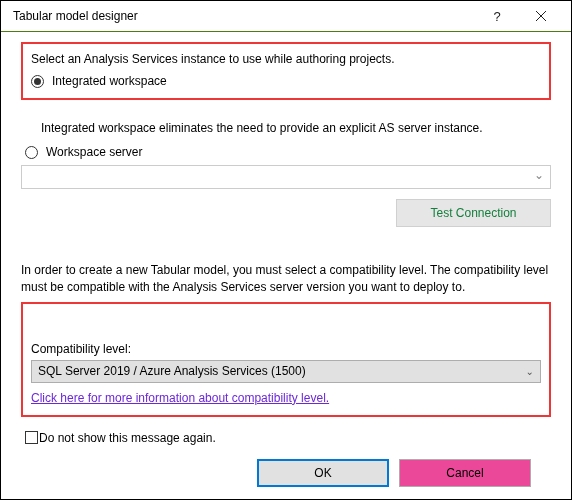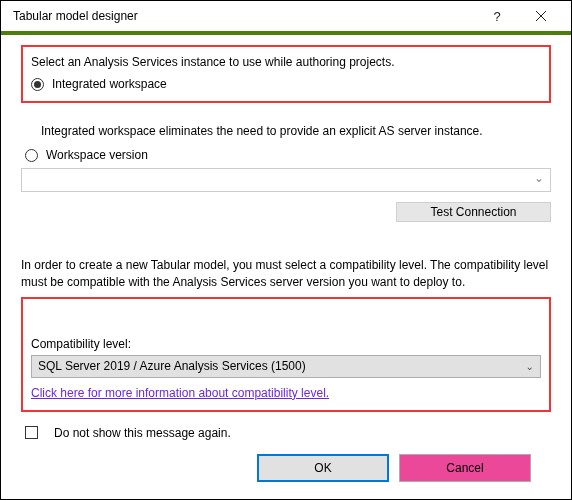--- a/index.html
+++ b/index.html
@@ -17,21 +17,21 @@
       border: 1px solid #000;
       display: flex;
       flex-direction: column;
       background: #fff;
     }
     .titlebar {
       display: flex;
       align-items: center;
       height: 34px;
       padding: 0 8px 0 12px;
-      border-bottom: 4px solid #4d7c0f;
+      border-bottom: 1px solid #4d7c0f;
     }
     .titlebar .title {
       flex: 1;
       font-size: 12px;
     }
     .titlebar .win-btn {
       width: 44px;
       height: 30px;
       display: flex;
       align-items: center;
@@ -96,24 +96,24 @@
       color: #888;
       font-size: 12px;
     }
     .test-row {
       display: flex;
       justify-content: flex-end;
       margin-top: 10px;
     }
     .test-btn {
       width: 155px;
-      height: 20px;
+      height: 28px;
       border: 1px solid #d0d0d0;
       background: #e6e6e6;
-      color: #000000;
+      color: #15803d;
       font-size: 12px;
       display: flex;
       align-items: center;
       justify-content: center;
     }
     .compat-text {
       margin-top: 35px;
       line-height: 1.4;
     }
     .compat-box {
@@ -143,21 +143,21 @@
     }
     .link {
       color: #6d28d9;
       text-decoration: underline;
       margin-top: 8px;
       display: inline-block;
     }
     .checkbox-row {
       display: flex;
       align-items: center;
-      gap: 16px;
+      gap: 1px;
       margin-top: 14px;
       margin-left: 4px;
     }
     .checkbox {
       width: 13px;
       height: 13px;
       border: 1px solid #333;
       background: #fff;
     }
     .footer {
@@ -204,21 +204,21 @@
       <div class="radio-row">
         <span class="radio selected"></span>
         <span>Integrated workspace</span>
       </div>
     </div>
 
     <div class="desc">Integrated workspace eliminates the need to provide an explicit AS server instance.</div>
 
     <div class="radio-row" style="margin-left:4px;">
       <span class="radio"></span>
-      <span>Workspace version</span>
+      <span>Workspace server</span>
     </div>
 
     <div class="server-input"></div>
 
     <div class="test-row">
       <div class="test-btn">Test Connection</div>
     </div>
 
     <div class="compat-text">In order to create a new Tabular model, you must select a compatibility level. The compatibility level must be compatible with the Analysis Services server version you want to deploy to.</div>
 

